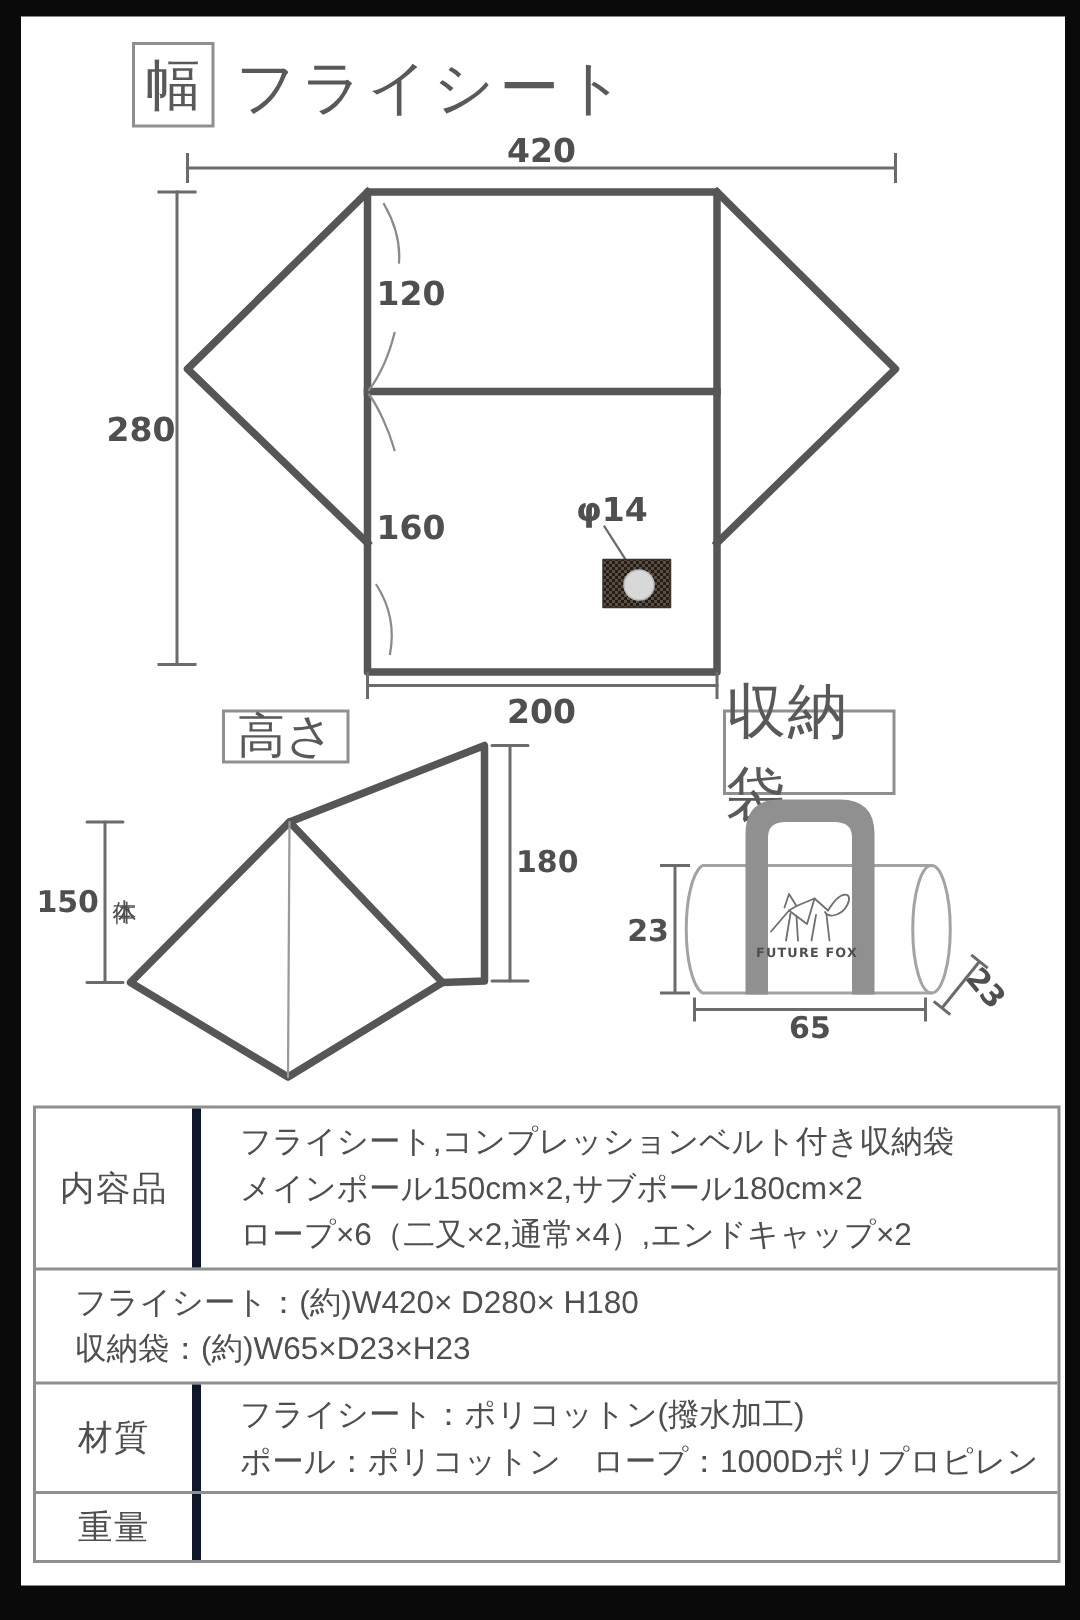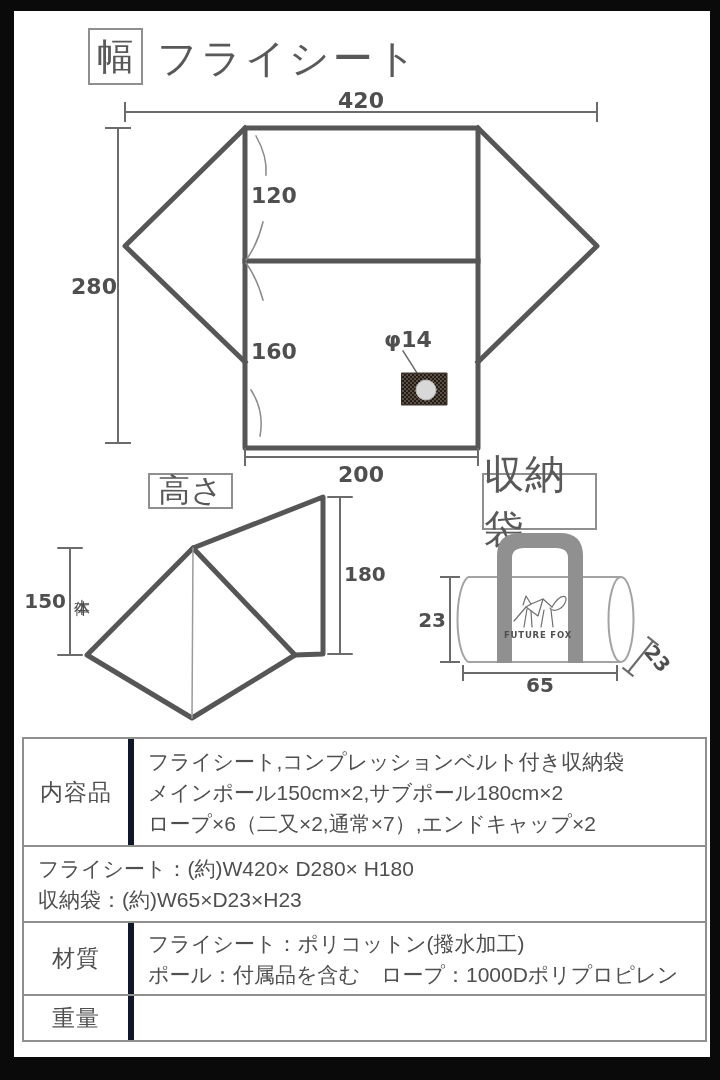--- a/index.html
+++ b/index.html
@@ -35,21 +35,21 @@
   .trow { display:flex; border-top:2px solid #8f8f8f; }
   .trow:first-child { border-top:none; }
   .tlabel {
     width:104px; min-width:104px; border-right:6px solid #0f172a;
     display:flex; flex-direction:column; align-items:center; justify-content:center;
     font-size:23px; letter-spacing:1px;
   }
   .tlabel .sub { font-size:20px; letter-spacing:0; }
   .tcell {
     flex:1; display:flex; flex-direction:column; justify-content:center;
-    padding-left:14px; font-size:21px;
+    padding-left:26px; font-size:21px;
   }
   .tcell div { line-height:31px; white-space:nowrap; }
   .r1 { height:106px; } .r2 { height:74px; } .r3 { height:71px; } .r4 { height:44px; }
 </style>
 </head>
 <body>
 
 <div class="canvas"></div>
 
 <div class="tagbox" id="tag-width">
@@ -195,36 +195,36 @@
 </svg>
 
 <div class="spec">
   <div class="trow r1">
     <div class="tlabel">
       <span>内容品</span>
     </div>
     <div class="tcell">
       <div>フライシート,コンプレッションベルト付き収納袋</div>
       <div>メインポール150cm×2,サブポール180cm×2</div>
-      <div>ロープ×6（二又×2,通常×7）,エンドキャップ×2</div>
+      <div>ロープ×6（二又×2,通常×4）,エンドキャップ×2</div>
     </div>
   </div>
   <div class="trow r2">
     <div class="tcell">
       <div>フライシート：(約)W420× D280× H180</div>
       <div>収納袋：(約)W65×D23×H23</div>
     </div>
   </div>
   <div class="trow r3">
     <div class="tlabel">
       <span>材質</span>
     </div>
     <div class="tcell">
       <div>フライシート：ポリコットン(撥水加工)</div>
-      <div>ポール：付属品を含む　ロープ：1000Dポリプロピレン</div>
+      <div>ポール：ポリコットン　ロープ：1000Dポリプロピレン</div>
     </div>
   </div>
   <div class="trow r4">
     <div class="tlabel">
       <span>重量</span>
     </div>
   </div>
 </div>
 
 </body></html>

